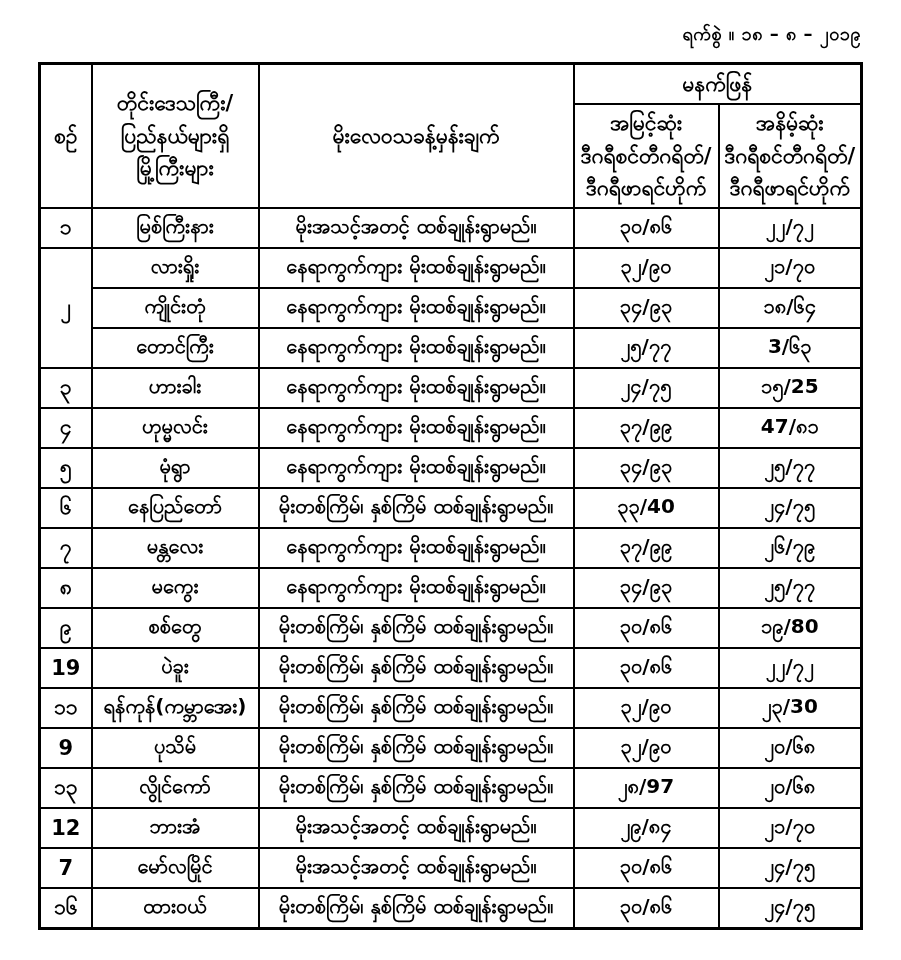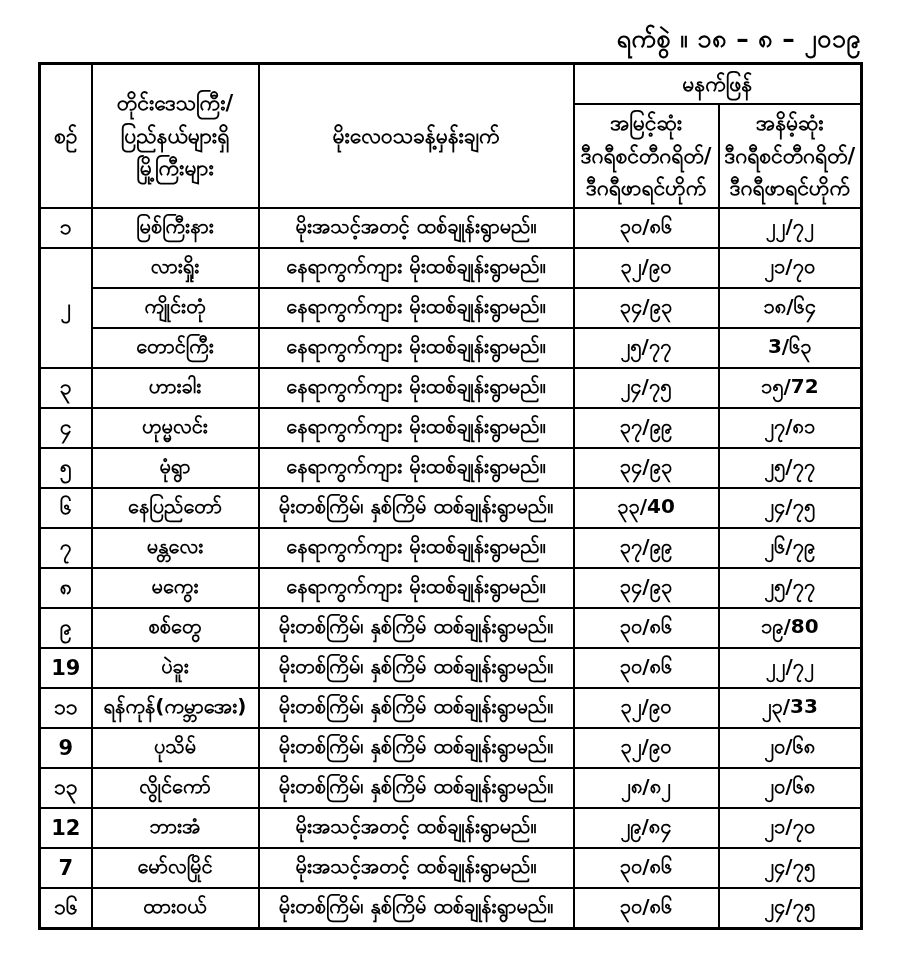--- a/index.html
+++ b/index.html
@@ -13,21 +13,21 @@
     position: relative;
     width: 901px;
     height: 960px;
     background: #ffffff;
     overflow: hidden;
   }
   .date-line {
     position: absolute;
     top: 22px;
     right: 40px;
-    font-size: 25px;
+    font-size: 18px;
     font-weight: bold;
     letter-spacing: 0.5px;
     white-space: nowrap;
     margin-left: 21px;
   }
   table.forecast {
     position: absolute;
     left: 38px;
     top: 62px;
     width: 822px;
@@ -115,28 +115,28 @@
           <td class="c-city">တောင်ကြီး</td>
           <td class="c-forecast">နေရာကွက်ကျား မိုးထစ်ချုန်းရွာမည်။</td>
           <td class="c-max">၂၅/၇၇</td>
           <td class="c-min">3/၆၃</td>
         </tr>
         <tr>
           <td class="c-no">၃</td>
           <td class="c-city">ဟားခါး</td>
           <td class="c-forecast">နေရာကွက်ကျား မိုးထစ်ချုန်းရွာမည်။</td>
           <td class="c-max">၂၄/၇၅</td>
-          <td class="c-min">၁၅/72</td>
+          <td class="c-min">၁၅/25</td>
         </tr>
         <tr>
           <td class="c-no">၄</td>
           <td class="c-city">ဟုမ္မလင်း</td>
           <td class="c-forecast">နေရာကွက်ကျား မိုးထစ်ချုန်းရွာမည်။</td>
           <td class="c-max">၃၇/၉၉</td>
-          <td class="c-min">၂၇/၈၁</td>
+          <td class="c-min">47/၈၁</td>
         </tr>
         <tr>
           <td class="c-no">၅</td>
           <td class="c-city">မုံရွာ</td>
           <td class="c-forecast">နေရာကွက်ကျား မိုးထစ်ချုန်းရွာမည်။</td>
           <td class="c-max">၃၄/၉၃</td>
           <td class="c-min">၂၅/၇၇</td>
         </tr>
         <tr>
           <td class="c-no">၆</td>
@@ -171,34 +171,34 @@
           <td class="c-city">ပဲခူး</td>
           <td class="c-forecast">မိုးတစ်ကြိမ်၊ နှစ်ကြိမ် ထစ်ချုန်းရွာမည်။</td>
           <td class="c-max">၃၀/၈၆</td>
           <td class="c-min">၂၂/၇၂</td>
         </tr>
         <tr>
           <td class="c-no">၁၁</td>
           <td class="c-city">ရန်ကုန်(ကမ္ဘာအေး)</td>
           <td class="c-forecast">မိုးတစ်ကြိမ်၊ နှစ်ကြိမ် ထစ်ချုန်းရွာမည်။</td>
           <td class="c-max">၃၂/၉၀</td>
-          <td class="c-min">၂၃/33</td>
+          <td class="c-min">၂၃/30</td>
         </tr>
         <tr>
           <td class="c-no">9</td>
           <td class="c-city">ပုသိမ်</td>
           <td class="c-forecast">မိုးတစ်ကြိမ်၊ နှစ်ကြိမ် ထစ်ချုန်းရွာမည်။</td>
           <td class="c-max">၃၂/၉၀</td>
           <td class="c-min">၂၀/၆၈</td>
         </tr>
         <tr>
           <td class="c-no">၁၃</td>
           <td class="c-city">လွိုင်ကော်</td>
           <td class="c-forecast">မိုးတစ်ကြိမ်၊ နှစ်ကြိမ် ထစ်ချုန်းရွာမည်။</td>
-          <td class="c-max">၂၈/၈၂</td>
+          <td class="c-max">၂၈/97</td>
           <td class="c-min">၂၀/၆၈</td>
         </tr>
         <tr>
           <td class="c-no">12</td>
           <td class="c-city">ဘားအံ</td>
           <td class="c-forecast">မိုးအသင့်အတင့် ထစ်ချုန်းရွာမည်။</td>
           <td class="c-max">၂၉/၈၄</td>
           <td class="c-min">၂၁/၇၀</td>
         </tr>
         <tr>

